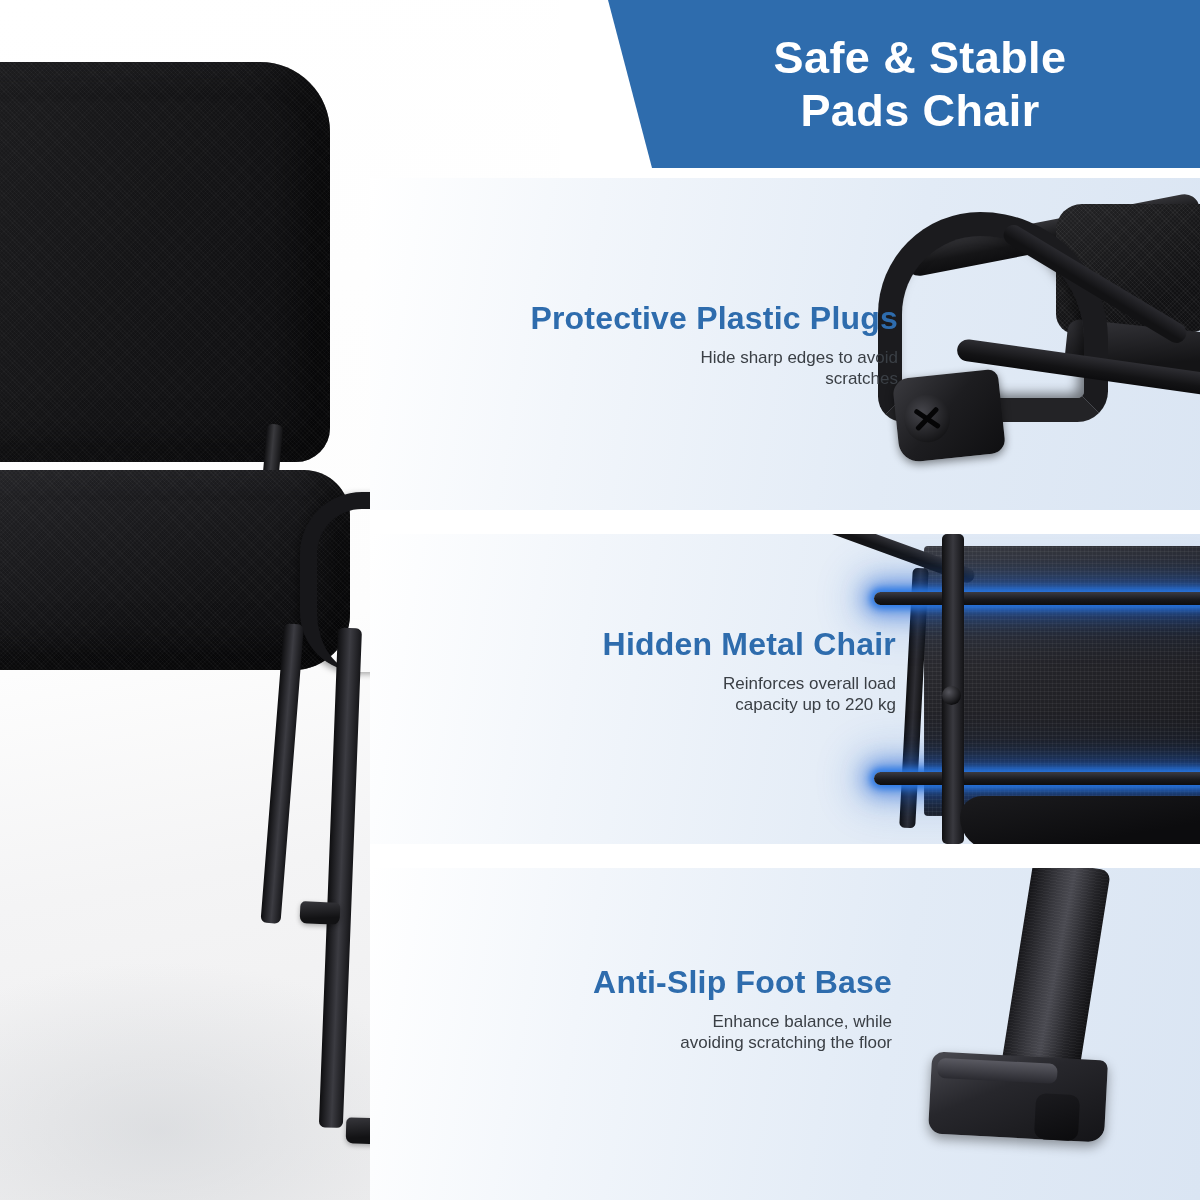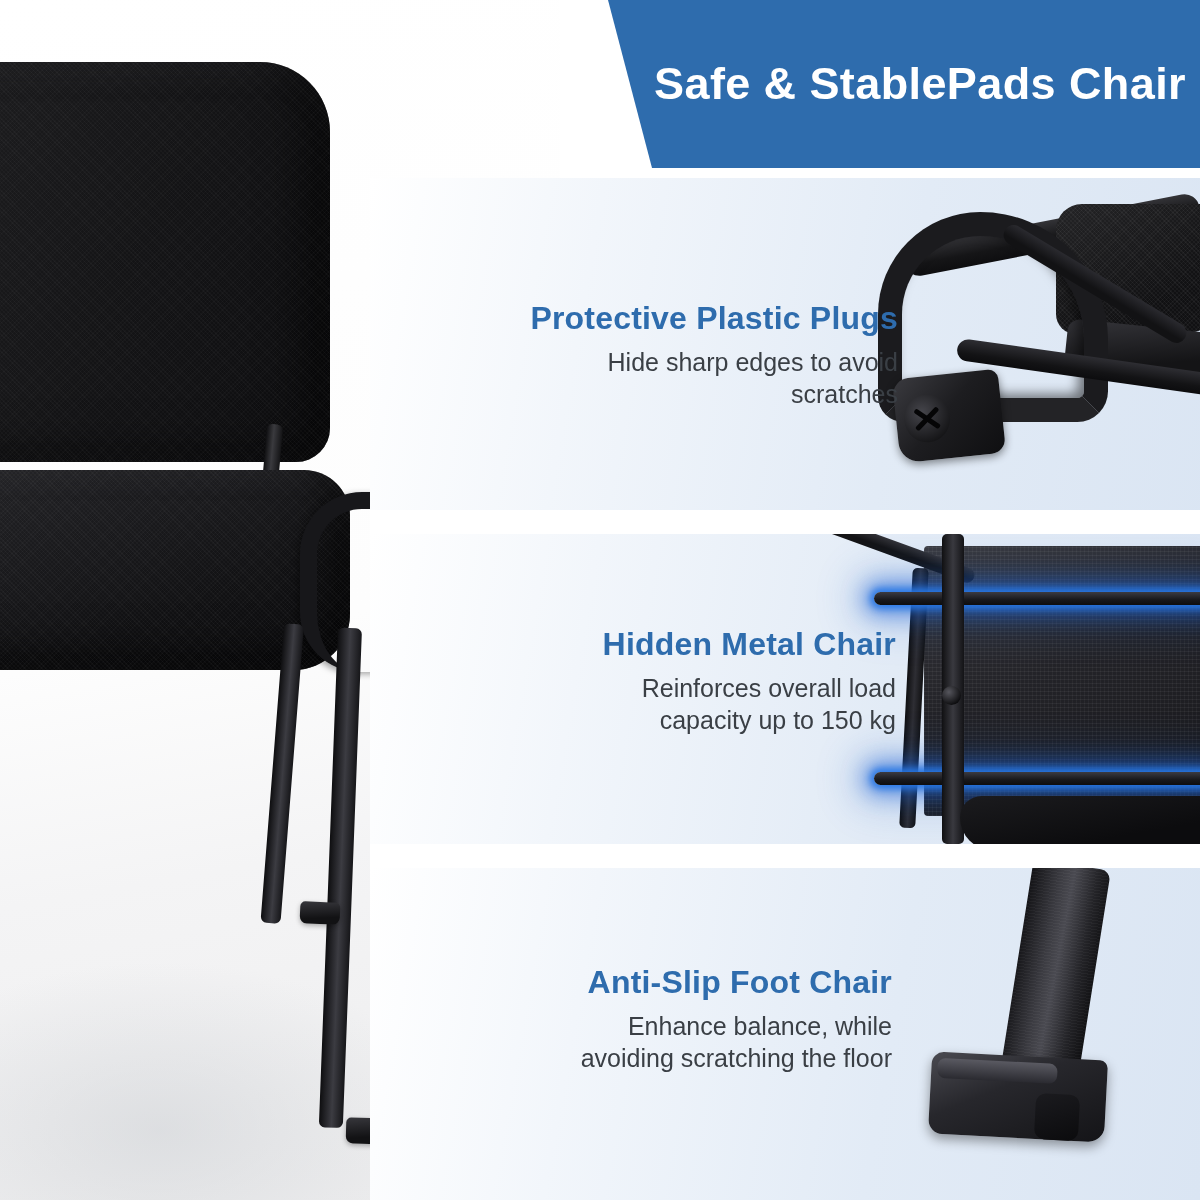--- a/index.html
+++ b/index.html
@@ -107,21 +107,21 @@
   .pad-front { left:346px; top:1118px; width:48px; height:26px; transform:rotate(1.5deg);}
   .pad-rear  { left:300px; top:902px; width:40px; height:22px; transform:rotate(2.5deg);}
 
   
   .banner {
     position:absolute;
     right:0; top:0;
     width:600px; height:168px;
     background:#2E6CAD;
     clip-path: polygon(8px 0, 600px 0, 600px 168px, 52px 168px);
-    display:flex; flex-direction:row;
+    display:flex; flex-direction:column;
     align-items:center; justify-content:center;
     padding-left:40px;
   }
   .banner-line {
     color:#ffffff;
     font-size:45px;
     font-weight:bold;
     letter-spacing:0.4px;
     line-height:1.18;
     text-align:center;
@@ -148,21 +148,21 @@
   .feature-title {
     color:#2E6CAD;
     font-size:32px;
     font-weight:bold;
     letter-spacing:0.2px;
     white-space:nowrap;
     margin-bottom:10px;
   }
   .feature-desc {
     color:#3a3f45;
-    font-size:25px;
+    font-size:17px;
     line-height:1.26;
     white-space:pre-line;
   }
   .f1 .feature-text { top:122px; right:302px; }
   .f2 .feature-text { top:92px;  right:304px; }
   .f3 .feature-text { top:96px;  right:308px; }
 
   
   .photo1 { position:absolute; right:0; top:0; width:340px; height:332px; }
   .p1-armcurve {
@@ -391,35 +391,35 @@
         <div class="p2-vpost2"></div>
         <div class="p2-glowbar p2-bar-top"></div>
         <div class="p2-glowbar p2-bar-bot"></div>
         <div class="p2-vpost"></div>
         <div class="p2-screw"></div>
         <div class="p2-bottomcushion"></div>
       </div>
       <div class="feature-text">
         <div class="feature-title">Hidden Metal Chair</div>
         <div class="feature-desc">Reinforces overall load
-capacity up to 150 kg</div>
+capacity up to 220 kg</div>
       </div>
     </div>
 
     <div class="divider d2"></div>
 
     <div class="feature f3">
       <div class="photo3">
         <div class="p3-leg"></div>
         <div class="p3-pad">
           <div class="p3-pad-lip"></div>
           <div class="p3-pad-notch"></div>
         </div>
       </div>
       <div class="feature-text">
-        <div class="feature-title">Anti-Slip Foot Chair</div>
+        <div class="feature-title">Anti-Slip Foot Base</div>
         <div class="feature-desc">Enhance balance, while
 avoiding scratching the floor</div>
       </div>
     </div>
 
   </div>
 </div>
 
 </body></html>

